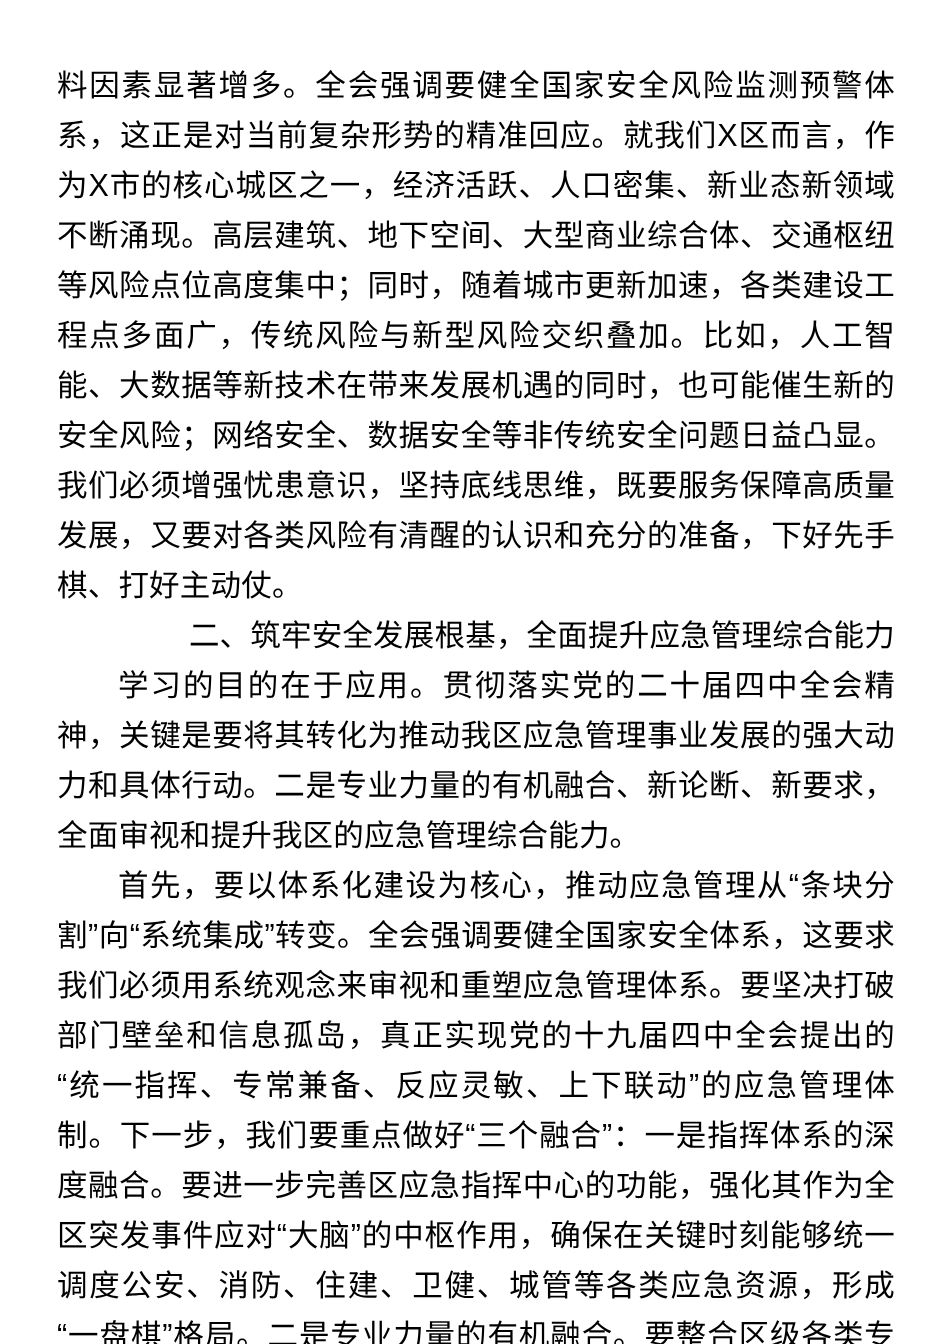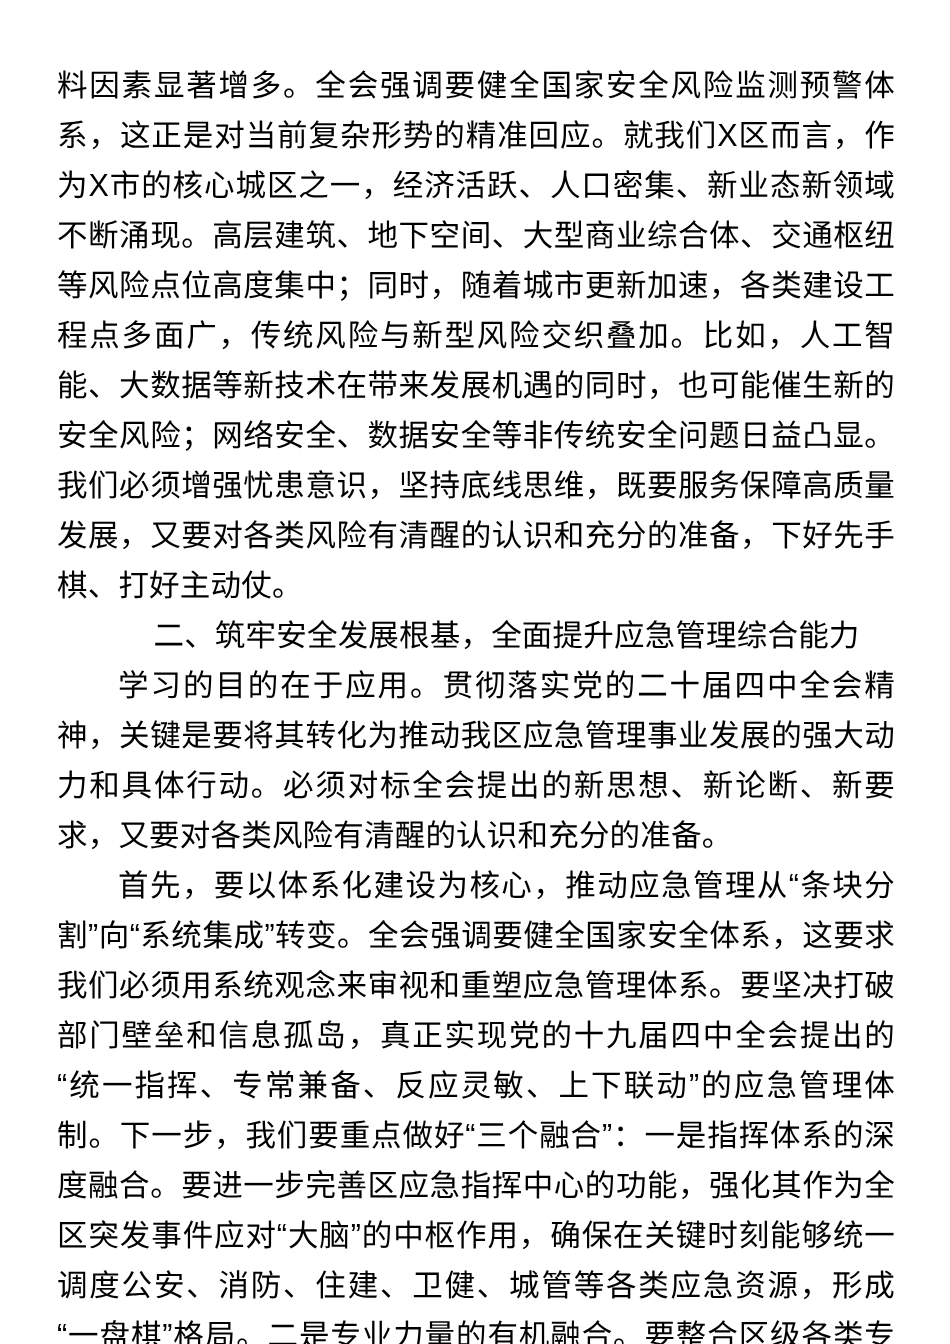--- a/index.html
+++ b/index.html
@@ -38,32 +38,32 @@
     color: #000000;
   }
   p.indent {
     text-indent: 2em;
   }
   p.heading {
     margin: 0;
     font-size: 30.5px;
     line-height: 50px;
     text-indent: 2em;
-    text-align: center;
+    text-align: right;
     color: #000000;
     letter-spacing: 0.2px;
   }
   
   .doc-body p:last-child {
     text-align: justify;
   }
 </style>
 </head>
 <body>
 
 <div class="page">
   <div class="doc-body">
     <p class="para">料因素显著增多。全会强调要健全国家安全风险监测预警体系，这正是对当前复杂形势的精准回应。就我们X区而言，作为X市的核心城区之一，经济活跃、人口密集、新业态新领域不断涌现。高层建筑、地下空间、大型商业综合体、交通枢纽等风险点位高度集中；同时，随着城市更新加速，各类建设工程点多面广，传统风险与新型风险交织叠加。比如，人工智能、大数据等新技术在带来发展机遇的同时，也可能催生新的安全风险；网络安全、数据安全等非传统安全问题日益凸显。我们必须增强忧患意识，坚持底线思维，既要服务保障高质量发展，又要对各类风险有清醒的认识和充分的准备，下好先手棋、打好主动仗。</p>
     <p class="heading">二、筑牢安全发展根基，全面提升应急管理综合能力</p>
-    <p class="para indent">学习的目的在于应用。贯彻落实党的二十届四中全会精神，关键是要将其转化为推动我区应急管理事业发展的强大动力和具体行动。必须对标全会提出的新思想、新论断、新要求，又要对各类风险有清醒的认识和充分的准备。</p>
+    <p class="para indent">学习的目的在于应用。贯彻落实党的二十届四中全会精神，关键是要将其转化为推动我区应急管理事业发展的强大动力和具体行动。二是专业力量的有机融合、新论断、新要求，全面审视和提升我区的应急管理综合能力。</p>
     <p class="para indent">首先，要以体系化建设为核心，推动应急管理从“条块分割”向“系统集成”转变。全会强调要健全国家安全体系，这要求我们必须用系统观念来审视和重塑应急管理体系。要坚决打破部门壁垒和信息孤岛，真正实现党的十九届四中全会提出的“统一指挥、专常兼备、反应灵敏、上下联动”的应急管理体制。下一步，我们要重点做好“三个融合”：一是指挥体系的深度融合。要进一步完善区应急指挥中心的功能，强化其作为全区突发事件应对“大脑”的中枢作用，确保在关键时刻能够统一调度公安、消防、住建、卫健、城管等各类应急资源，形成“一盘棋”格局。二是专业力量的有机融合。要整合区级各类专业救援队伍，加强与驻区消防救援队伍、企业专职队、社会救援力量的协同联动，定期开展合成演练，提升</p>
   </div>
 </div>
 
 </body></html>

